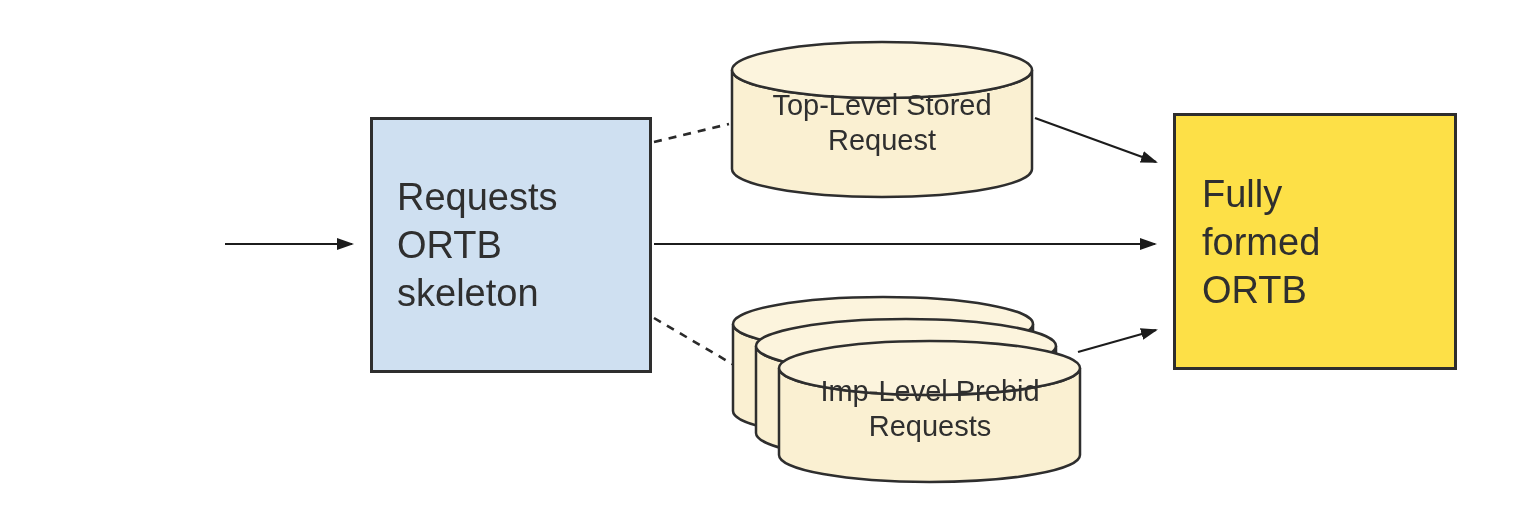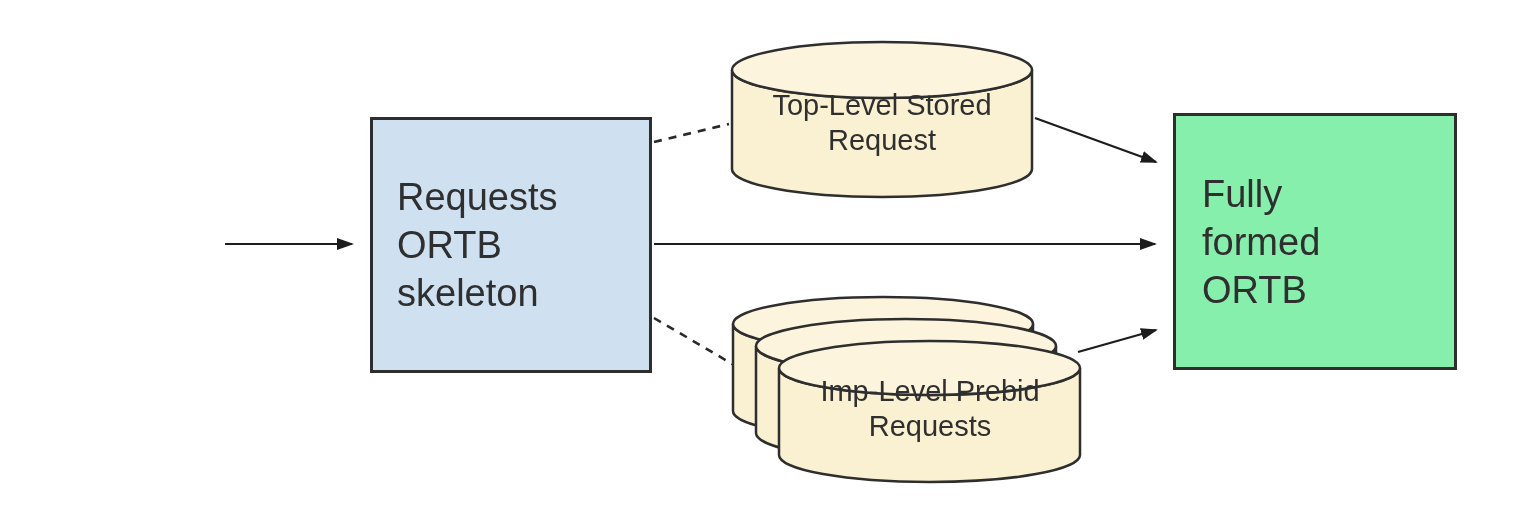--- a/index.html
+++ b/index.html
@@ -20,21 +20,21 @@
     align-items: center;
     z-index: 2;
   }
   .incoming-box {
     left: 370px; top: 117px; width: 282px; height: 256px;
     background: #cfe0f1;
     padding-left: 24px;
   }
   .output-box {
     left: 1173px; top: 113px; width: 284px; height: 257px;
-    background: #86efac;
+    background: #fde047;
     padding-left: 26px;
   }
   .box-label {
     font-size: 38px;
     line-height: 48px;
     white-space: pre-line;
     color: #2f2f2f;
   }
   .source-label {
     position: absolute;

